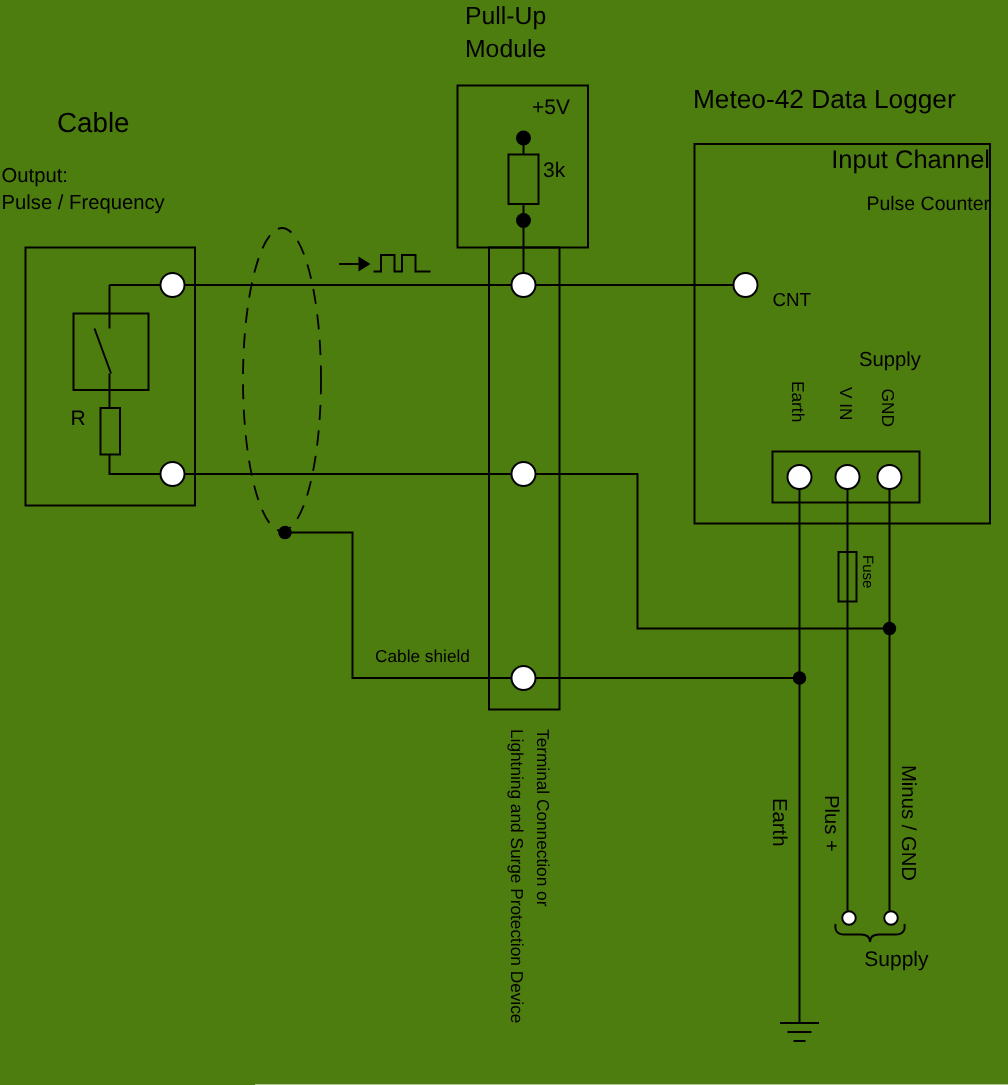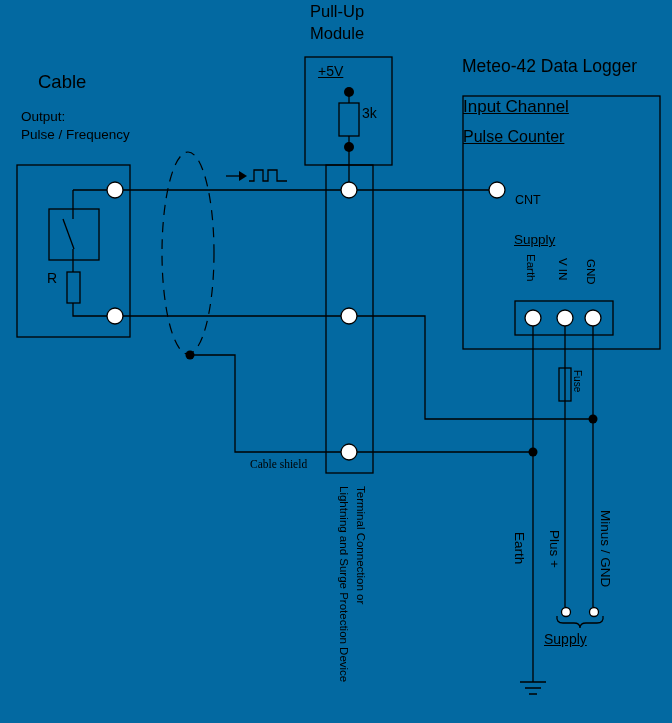--- a/index.html
+++ b/index.html
@@ -1,21 +1,21 @@
 <!DOCTYPE html>
 <html><head>
 <meta charset="utf-8">
 <style>
   html,body{margin:0;padding:0;background:#fff;}
   #canvas{
-    position:relative;width:672px;height:723px;background:#0369a1;
+    position:relative;width:672px;height:723px;background:#4d7c0f;
     font-family:"Liberation Sans", sans-serif;color:#000;overflow:hidden;
   }
   .lbl{position:absolute;white-space:pre-line;color:#000;}
-  .ctr{text-align:left;text-decoration:underline;}
+  .ctr{text-align:right;}
   .vtext{writing-mode:vertical-rl;text-orientation:mixed;}
   svg{position:absolute;left:0;top:0;}
   .wire{stroke:#000;stroke-width:1.3;fill:none;}
   .box{stroke:#000;stroke-width:1.3;fill:none;}
   .term{stroke:#000;stroke-width:1.3;fill:#ffffff;}
   .dot{fill:#000;stroke:none;}
   .dash{stroke:#000;stroke-width:1.2;fill:none;stroke-dasharray:10 7;}
 </style>
 </head>
 <body>
@@ -75,48 +75,48 @@
     <circle class="dot" cx="190" cy="355" r="4.5"></circle>
     <circle class="dot" cx="593" cy="419" r="4.5"></circle>
     <circle class="dot" cx="533" cy="452" r="4.5"></circle>
   </svg>
 
   <div class="lbl" style="left:310px;top:0px;font-size:16.5px;line-height:22px;">Pull-Up
 Module</div>
 
   <div class="lbl" style="left:38px;top:71px;font-size:18.5px;">Cable</div>
 
-  <div class="lbl" style="left:1px;top:108px;font-size:13.5px;line-height:18px;padding-left:20px;">Output:
+  <div class="lbl" style="left:1px;top:108px;font-size:13.5px;line-height:18px;">Output:
 Pulse / Frequency</div>
 
   <div class="lbl" style="left:447px;top:56px;font-size:17.5px;margin-left:15px;">Meteo-42 Data Logger</div>
 
   <div class="lbl ctr" style="left:463px;top:97px;width:197px;font-size:17px;">Input Channel</div>
 
-  <div class="lbl ctr" style="left:463px;top:128px;width:197px;font-size:16px;">Pulse Counter</div>
+  <div class="lbl ctr" style="left:463px;top:128px;width:197px;font-size:13px;">Pulse Counter</div>
 
   <div class="lbl ctr" style="left:318px;top:63px;width:62px;font-size:14px;">+5V</div>
 
   <div class="lbl" style="left:362px;top:105px;font-size:14px;">3k</div>
 
   <div class="lbl" style="left:47px;top:270px;font-size:14px;">R</div>
 
   <div class="lbl" style="left:515px;top:193px;font-size:12.5px;">CNT</div>
 
   <div class="lbl ctr" style="left:514px;top:232px;width:100px;font-size:13.5px;">Supply</div>
 
   <div class="lbl vtext" style="left:525px;top:254px;font-size:11.5px;">Earth</div>
 
   <div class="lbl vtext" style="left:557px;top:258px;font-size:11.5px;">V IN</div>
 
   <div class="lbl vtext" style="left:585px;top:259px;font-size:11.5px;">GND</div>
 
   <div class="lbl vtext" style="left:572px;top:370px;font-size:10px;">Fuse</div>
 
-  <div class="lbl" style="left:250px;top:458px;font-size:11.5px;font-family:Liberation Serif, serif;">Cable shield</div>
+  <div class="lbl" style="left:250px;top:432px;font-size:11.5px;">Cable shield</div>
 
   <div class="lbl vtext" style="left:334px;top:486px;font-size:11.5px;line-height:17.5px;">Terminal Connection or
 Lightning and Surge Protection Device</div>
 
   <div class="lbl vtext" style="left:512px;top:532px;font-size:13.5px;">Earth</div>
 
   <div class="lbl vtext" style="left:547px;top:530px;font-size:13.5px;">Plus +</div>
 
   <div class="lbl vtext" style="left:598px;top:510px;font-size:13.5px;">Minus / GND</div>
 

